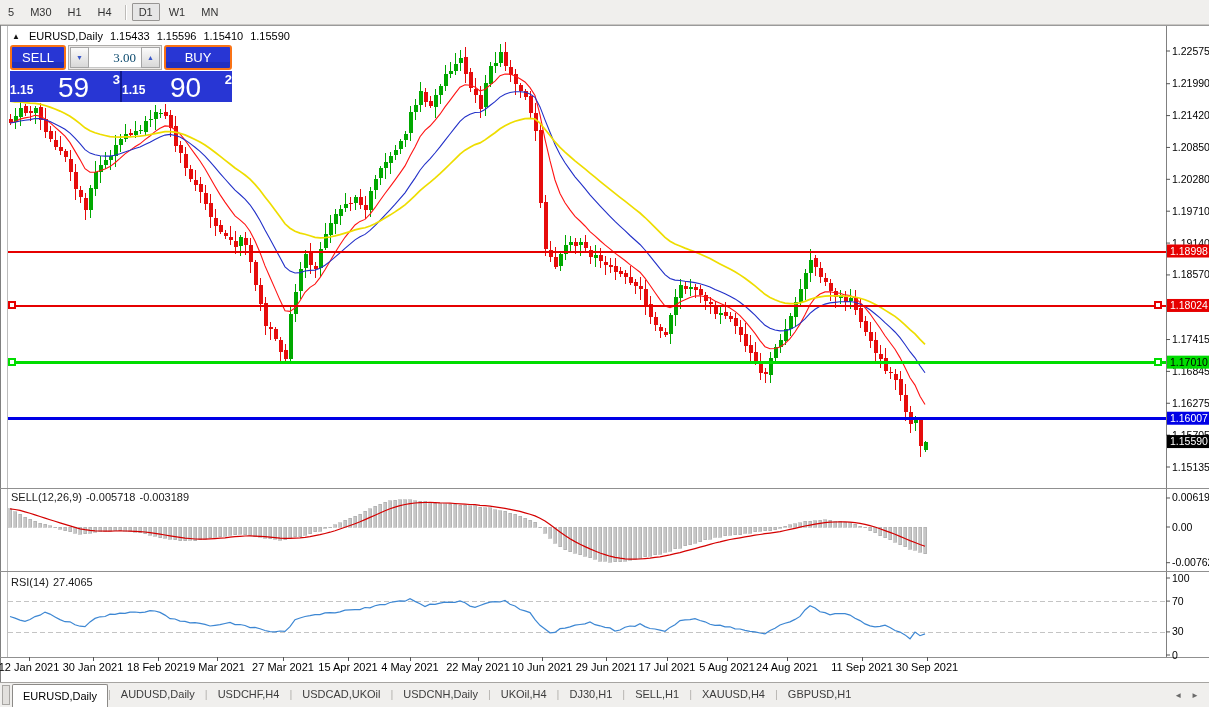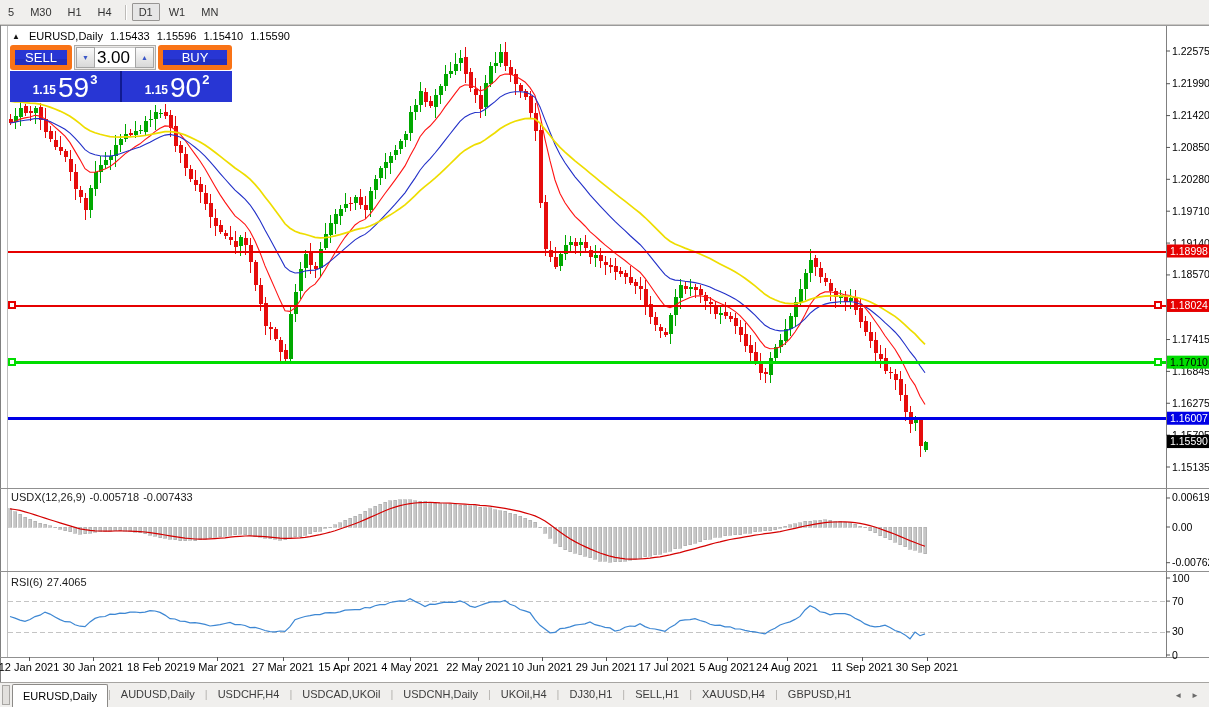--- a/index.html
+++ b/index.html
@@ -8,30 +8,30 @@
   #chart-svg{position:absolute;left:0;top:0;}
   .toolbar{position:absolute;left:0;top:0;width:1209px;height:24px;background:#f0efed;
            border-bottom:1px solid #c9c7c4;display:flex;align-items:center;font-size:11px;color:#333;}
   .tf-btn{padding:3px 7px;margin:0 1px;cursor:default;}
   .tf-btn.active{background:#e6e6e6;border:1px solid #979593;border-radius:1px;padding:2px 6px;}
   .tf-sep{width:1px;height:15px;background:#bdbbb8;margin:0 5px;box-shadow:1px 0 0 #fff;}
   .ohlc{position:absolute;left:12px;top:30px;font-size:11px;color:#000;display:flex;gap:7px;align-items:center;white-space:nowrap;}
   .ohlc .tri{font-size:8px;color:#111;margin-right:2px;}
   .tp{position:absolute;left:10px;top:45px;width:222px;}
   .tp-row1{display:flex;height:25px;}
-  .btn-sell,.btn-buy{background:#2836d4;color:#fff;border:5px solid #f97316;border-radius:3px;
+  .btn-sell,.btn-buy{background:#2836d4;color:#fff;border:2px solid #f97316;border-radius:3px;
        font-size:13px;display:flex;align-items:center;justify-content:center;box-shadow:inset 0 -6px 0 rgba(0,0,40,.12);}
   .btn-sell{width:52px;} .btn-buy{width:64px;text-align:center;}
   .spin{flex:1;margin:0 2px;background:#eceae8;border:1px solid #aeaca9;display:flex;padding:1px;}
   .spin-btn{width:17px;background:linear-gradient(#fbfbfb,#d8d8d8);border:1px solid #a5a5a5;color:#3a57c8;
        font-size:7px;display:flex;align-items:center;justify-content:center;}
   .spin-val{flex:1;background:#fff;border:1px solid #c7c7c7;border-left:none;border-right:none;
-       font-size:17px;color:#000000;display:flex;align-items:center;justify-content:flex-end;padding-right:5px;}
+       font-size:13px;color:#0c4a6e;display:flex;align-items:center;justify-content:flex-end;padding-right:5px;font-family:Liberation Serif, serif;}
   .tp-row2{display:flex;height:31px;margin-top:1px;background:#101a90;}
-  .quote{background:#2836d4;color:#fff;display:flex;align-items:flex-end;justify-content:center;padding-bottom:1px;}
+  .quote{background:#2836d4;color:#fff;display:flex;align-items:flex-end;justify-content:space-between;padding-bottom:1px;}
   .quote.left{width:110px;margin-right:2px;} .quote.right{width:110px;}
   .q-small{font-size:12px;font-weight:bold;margin-right:2px;padding-bottom:4px;}
   .q-big{font-size:28px;line-height:27px;}
   .q-sup{font-size:13px;font-weight:bold;align-self:flex-start;margin-top:1px;margin-left:1px;}
   .ind-label{position:absolute;font-size:11px;color:#1a1a1a;white-space:nowrap;}
   #macd-label{left:11px;top:491px;} #rsi-label{left:11px;top:576px;}
   .ind-label span{margin-right:4px;}
   .tabs{position:absolute;left:0;top:682px;width:1209px;height:25px;background:#f0efed;
         border-top:1px solid #a6a4a1;display:flex;align-items:stretch;font-size:11px;color:#3c3c3c;}
   .tab-strip{width:6px;margin:2px 2px 3px 2px;background:#e2e0dd;border:1px solid #a8a6a3;}
@@ -775,24 +775,24 @@
     </div>
     <div class="quote right">
       <span class="q-small">1.15</span>
       <span class="q-big">90</span>
       <span class="q-sup">2</span>
     </div>
   </div>
 </div>
 
 <div class="ind-label" id="macd-label">
-  <span>USDX(12,26,9)</span><span>-0.005718</span><span>-0.007433</span>
+  <span>SELL(12,26,9)</span><span>-0.005718</span><span>-0.003189</span>
 </div>
 <div class="ind-label" id="rsi-label">
-  <span>RSI(6)</span><span>27.4065</span>
+  <span>RSI(14)</span><span>27.4065</span>
 </div>
 
 <div class="tabs" id="tabbar">
     <div class="tab-strip"></div>
     <div class="tab active">EURUSD,Daily</div>
     <div class="tab-sep">|</div>
     <div class="tab">AUDUSD,Daily</div>
     <div class="tab-sep">|</div>
     <div class="tab">USDCHF,H4</div>
     <div class="tab-sep">|</div>

